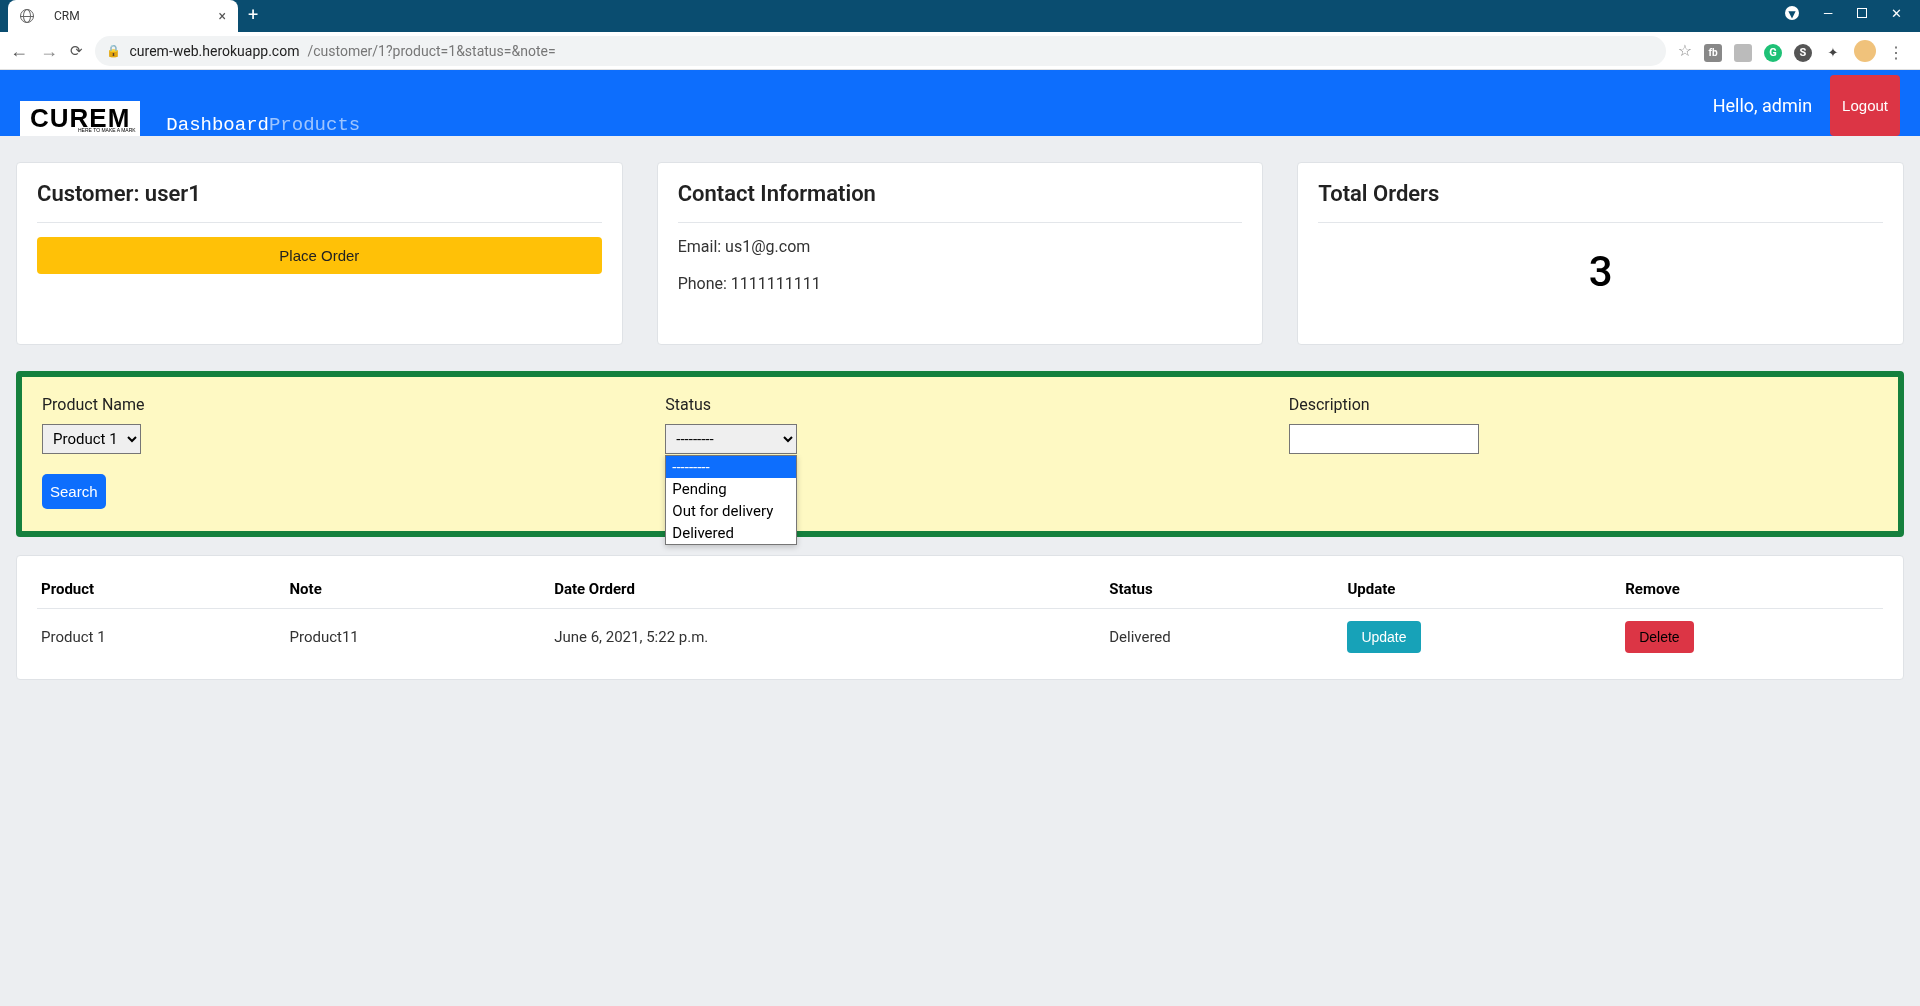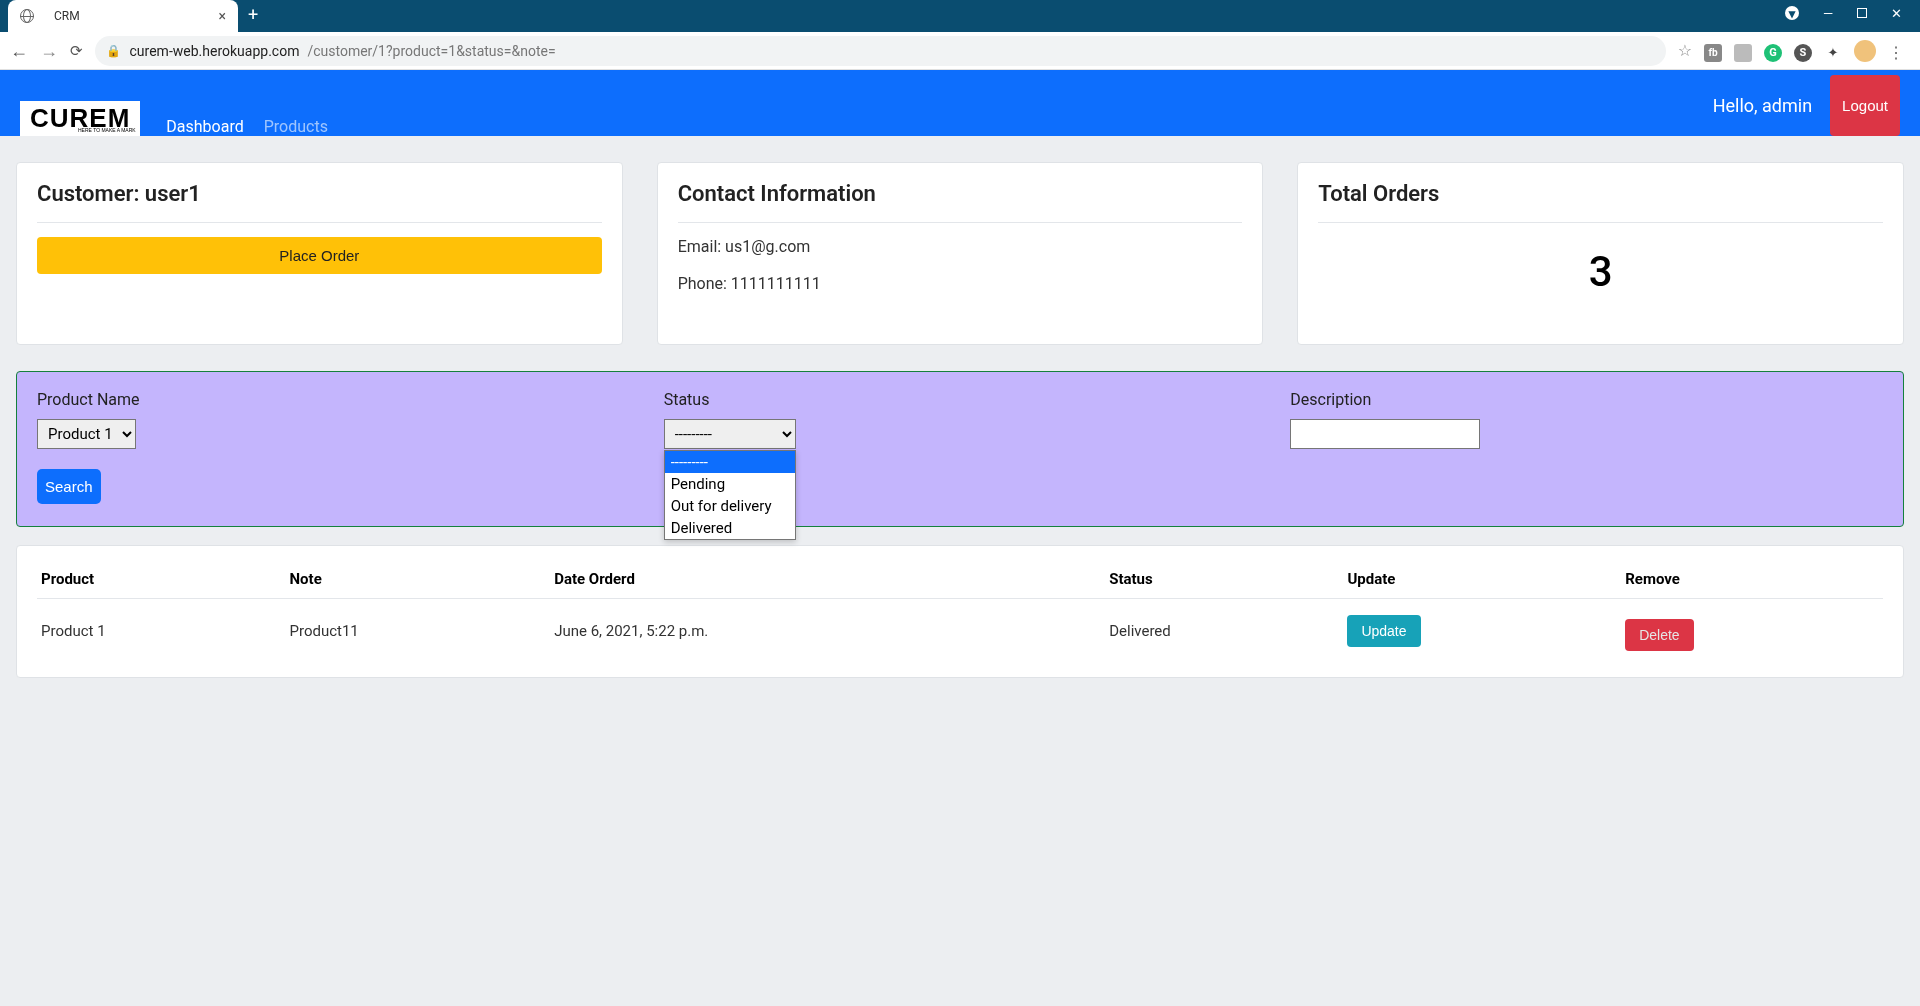--- a/index.html
+++ b/index.html
@@ -32,55 +32,55 @@
   .ext-icon { width:18px; height:18px; display:inline-flex; align-items:center; justify-content:center; font-size:13px; color:#666; }
   .ext-icon.box { background:#888; color:#fff; border-radius:3px; font-size:10px; font-weight:bold;}
   .ext-icon.green { background:#1ec176; color:#fff; border-radius:50%; font-weight:bold; font-size:11px;}
   .ext-icon.skype { background:#555; color:#fff; border-radius:50%; font-weight:bold; font-size:11px;}
   .avatar { width:22px; height:22px; border-radius:50%; background:#f0c27b; display:inline-block;}
 
   
   .app-nav { background:#0d6efd; height:66px; display:flex; align-items:flex-end; padding:0 20px; color:#fff;}
   .logo { background:#fff; color:#000; font-weight:900; font-size:26px; letter-spacing:1px; padding:2px 10px; position:relative; font-family: Arial Black, Arial, sans-serif;}
   .logo-sub { position:absolute; bottom:3px; left:58px; font-size:5px; font-weight:normal; letter-spacing:0;}
-  .nav-links { margin-left:26px; display:flex; gap:20px; font-size:16px;}
+  .nav-links { margin-left:26px; display:flex; font-size:19px;font-family:Liberation Mono, monospace;}
   .nav-links a { color:#fff; text-decoration:none; }
   .nav-links a.dim { color:rgba(255,255,255,0.6);}
   .nav-right { margin-left:auto; display:flex; align-items:center; gap:18px;}
   .hello { font-size:18px; }
   .logout-btn { background:#dc3545; color:#fff; border:none; padding:22px 12px; border-radius:4px; font-size:15px;}
 
   .page { background:#eceef1; min-height: calc(1006px - 32px - 38px - 66px); padding:26px 16px;}
   .row3 { display:grid; grid-template-columns: 1fr 1fr 1fr; gap:34px; }
   .card { background:#fff; border:1px solid #dfe2e6; border-radius:4px; padding:18px 20px;}
   .card h3 { font-size:22px; font-weight:600; margin-bottom:16px; color:#222;}
   .card hr { border:none; border-top:1px solid #e3e6ea; margin-bottom:14px;}
   .place-order { width:100%; background:#ffc107; color:#222; border:none; padding:10px; font-size:15px; border-radius:4px;}
   .contact-line { font-size:16px; color:#333; margin:8px 0 18px;}
   .total-num { font-size:42px; font-weight:500; text-align:center; padding:10px 0 30px;}
 
-  .filter-card { background:#c4b5fd; border:1px solid #15803d; border-radius:4px; padding:18px 20px 22px; margin-top:26px; position:relative;}
+  .filter-card { background:#fef9c3; border:6px solid #15803d; border-radius:4px; padding:18px 20px 22px; margin-top:26px; position:relative;}
   .filter-row { display:grid; grid-template-columns: 1fr 1fr 1fr; gap:34px;}
   .form-label { font-size:16px; color:#222; display:block; margin-bottom:10px;}
   .select, .text-input { border:1px solid #767676; background:#efefef; font-size:15px; padding:4px 6px; font-family:inherit;}
   .select { background:#efefef;}
   .text-input { background:#fff; width:190px; height:30px;}
   .btn-primary { background:#0d6efd; color:#fff; border:none; padding:9px 8px; border-radius:5px; font-size:15px; margin-top:20px;}
 
   .dropdown-open { position:absolute; top:44px; left:0; width:132px; background:#fff; border:1px solid #767676; box-shadow:0 2px 6px rgba(0,0,0,0.2); z-index:10;}
   .dropdown-open .opt { padding:2px 6px; font-size:15px; }
   .dropdown-open .opt.sel { background:#0d6efd; color:#fff;}
   .status-wrap { position:relative; }
 
   .table-card { background:#fff; border:1px solid #dfe2e6; border-radius:4px; padding:14px 20px; margin-top:18px;}
   table { width:100%; border-collapse:collapse;}
   th { text-align:left; font-size:15px; font-weight:700; padding:10px 4px; border-bottom:1px solid #e3e6ea;}
   td { font-size:15px; padding:12px 4px; color:#333;}
   .btn-info { background:#17a2b8; color:#fff; border:none; padding:8px 14px; border-radius:4px; font-size:14px;}
-  .btn-danger { background:#dc3545; color:#e5e5e5; border:none; padding:8px 14px; border-radius:4px; font-size:14px;margin-top:8px;}
+  .btn-danger { background:#dc3545; color:#000000; border:none; padding:8px 14px; border-radius:4px; font-size:14px;}
 </style>
 </head>
 <body>
 
 <div class="browser-chrome">
   <div class="titlebar">
     <div class="tab">
       <span class="tab-globe"></span>
       <span class="tab-title">CRM</span>
       <span class="tab-close">×</span>

